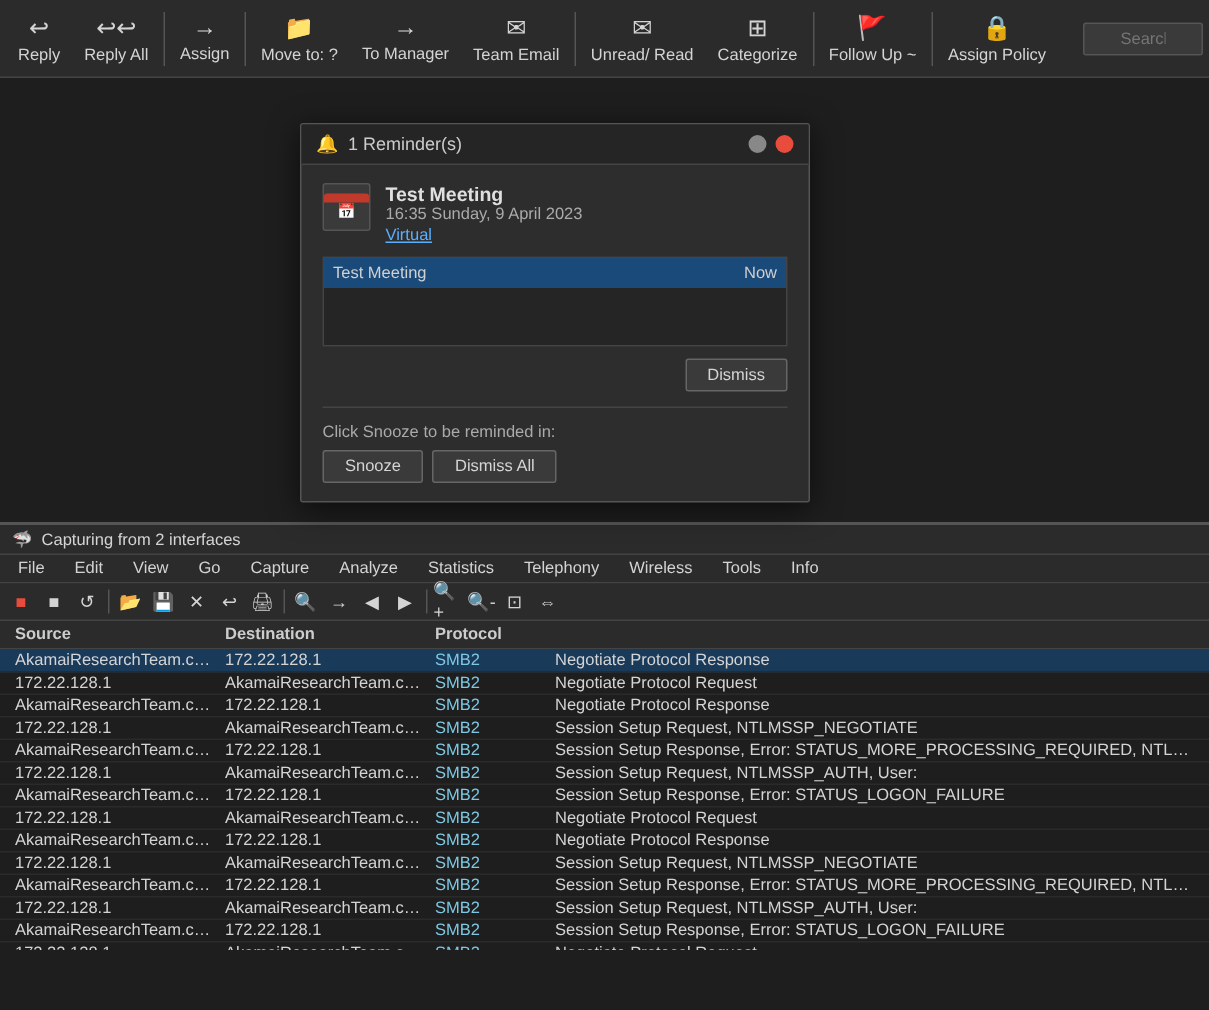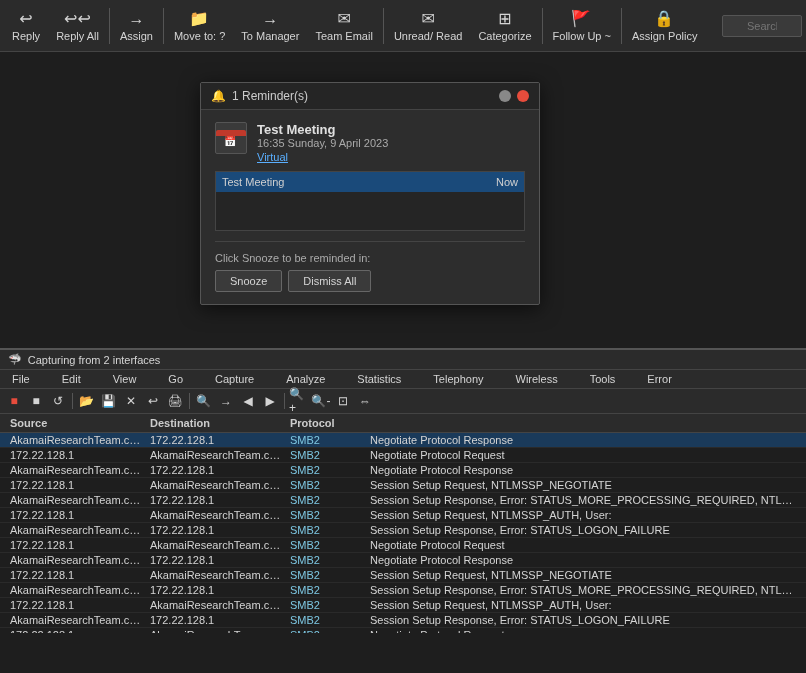--- a/index.html
+++ b/index.html
@@ -174,21 +174,21 @@
       padding: 3px 8px;
       font-size: 11px;
       color: #d4d4d4;
       border-bottom: 1px solid #444;
       display: flex;
       align-items: center;
       gap: 6px;
     }
     .ws-menubar {
       display: flex;
-      gap: 16px;
+      gap: 4px;
       background: #2b2b2b;
       border-bottom: 1px solid #444;
       padding: 0 4px;
     }
     .ws-menu-item {
       padding: 3px 8px;
       font-size: 11px;
       color: #d4d4d4;
       cursor: pointer;
       border-radius: 2px;
@@ -332,20 +332,23 @@
         </div>
       </div>
 
       <div class="reminder-list-area">
         <div class="reminder-list-header">
           <span>Test Meeting</span>
           <span>Now</span>
         </div>
       </div>
 
+      <div class="reminder-actions">
+        <button class="reminder-btn">Dismiss</button>
+      </div>
 
       <div class="snooze-section">
         <p>Click Snooze to be reminded in:</p>
         <div class="snooze-row">
           <button class="reminder-btn">Snooze</button>
           <button class="reminder-btn">Dismiss All</button>
         </div>
       </div>
     </div>
   </div>
@@ -360,21 +363,21 @@
     <div class="ws-menu-item">File</div>
         <div class="ws-menu-item">Edit</div>
         <div class="ws-menu-item">View</div>
         <div class="ws-menu-item">Go</div>
         <div class="ws-menu-item">Capture</div>
         <div class="ws-menu-item">Analyze</div>
         <div class="ws-menu-item">Statistics</div>
         <div class="ws-menu-item">Telephony</div>
         <div class="ws-menu-item">Wireless</div>
         <div class="ws-menu-item">Tools</div>
-        <div class="ws-menu-item">Error</div>
+        <div class="ws-menu-item">Info</div>
       </div>
     <div class="ws-toolbar">
       <div class="ws-tool-btn" style="color:#e74c3c;">■</div>
       <div class="ws-tool-btn">■</div>
       <div class="ws-tool-btn">↺</div>
       <div class="ws-tool-sep"></div>
       <div class="ws-tool-btn">📂</div>
       <div class="ws-tool-btn">💾</div>
       <div class="ws-tool-btn">✕</div>
       <div class="ws-tool-btn">↩</div>

